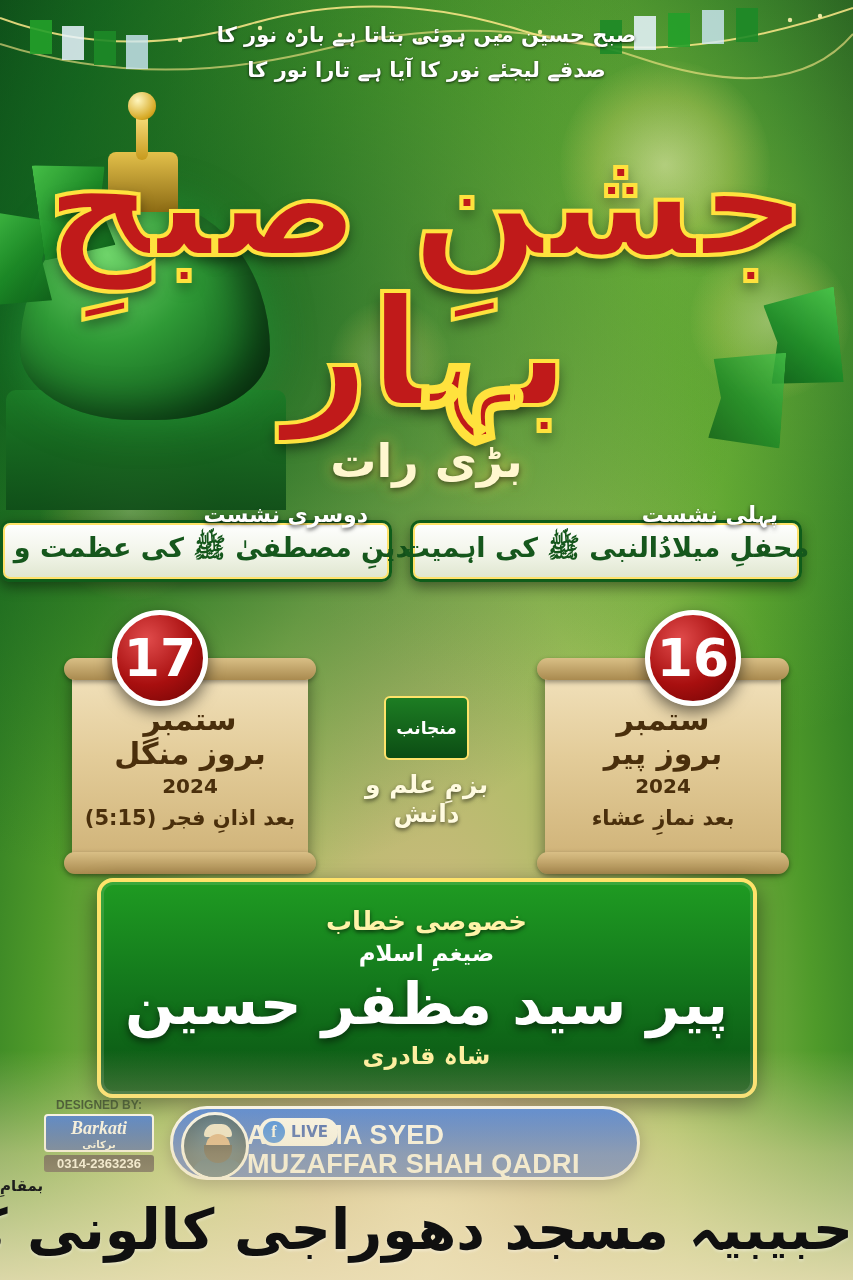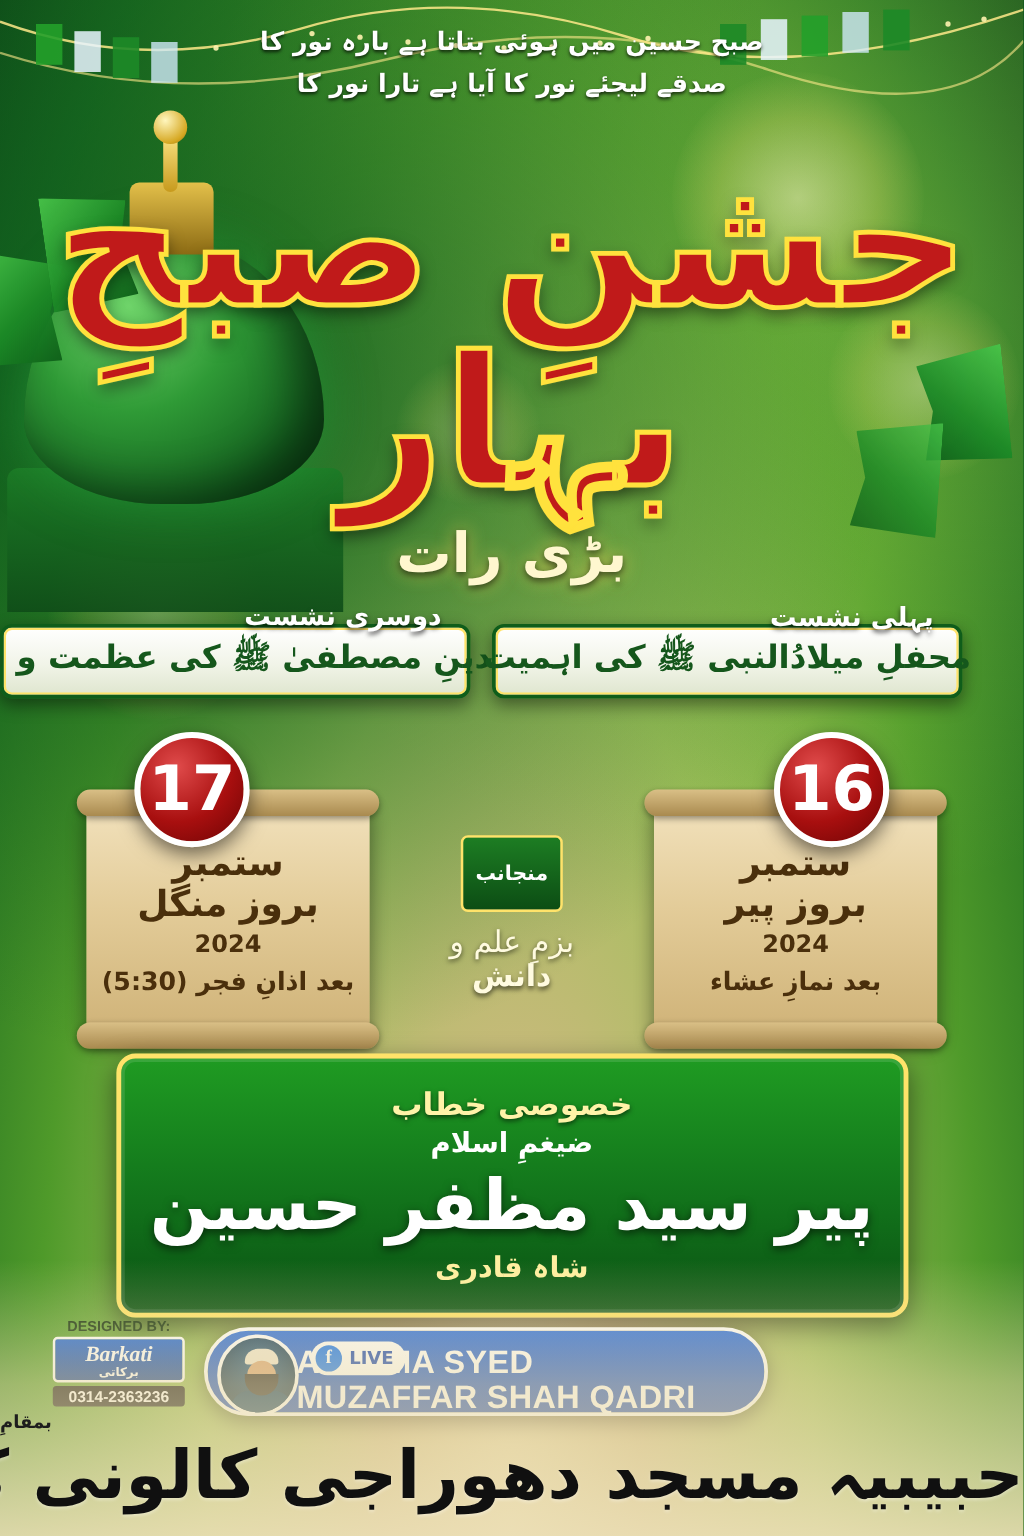--- a/index.html
+++ b/index.html
@@ -160,21 +160,21 @@
 
   .mid-ribbon {
     position: absolute; left: 50%; top: 66px; transform: translateX(-50%);
     width: 132px; text-align: center; color: #fff3b0;
   }
   .mid-ribbon .tag {
     display: inline-block; background: linear-gradient(180deg,#1d7d23,#0c4d14);
     border: 2px solid #ffe36a; border-radius: 6px;
     padding: 20px 10px; font-size: 17px; font-weight: bold; color: #fff;
   }
-  .mid-ribbon .line1 { font-size: 25px; font-weight: normal; margin-top: 10px; color: #fffbe0; text-shadow: 0 2px 4px rgba(0,0,0,.6); }
+  .mid-ribbon .line1 { font-size: 25px; font-weight: bold; margin-top: 10px; color: #fffbe0; text-shadow: 0 2px 4px rgba(0,0,0,.6); }
   .mid-ribbon .line2 { font-size: 25px; font-weight: bold; color: #fffbe0; text-shadow: 0 2px 4px rgba(0,0,0,.6); }
 
   
   .speaker-panel {
     position: absolute; top: 878px; left: 50%; transform: translateX(-50%);
     width: 660px; height: 220px;
     background: linear-gradient(180deg, #1f9b22 0%, #13771c 50%, #0a5213 100%);
     border: 4px solid #ffe36a;
     border-radius: 16px;
     box-shadow: 0 8px 22px rgba(0,0,0,.5), inset 0 0 0 3px rgba(255,255,255,.12);
@@ -344,21 +344,21 @@
     </div>
   </div>
 
   <div class="scrolls">
 
     <div class="scroll left">
       <div class="scroll-body urdu">
         <div class="scroll-date">ستمبر</div>
         <div class="scroll-date">بروز منگل</div>
         <div class="scroll-year">2024</div>
-        <div class="scroll-time">بعد اذانِ فجر (5:30)</div>
+        <div class="scroll-time">بعد اذانِ فجر (5:15)</div>
       </div>
     </div>
     <div class="badge-num l">17</div>
 
     <div class="mid-ribbon urdu">
       <span class="tag">منجانب</span>
       <div class="line1">بزمِ علم و</div>
       <div class="line2">دانش</div>
     </div>
 

